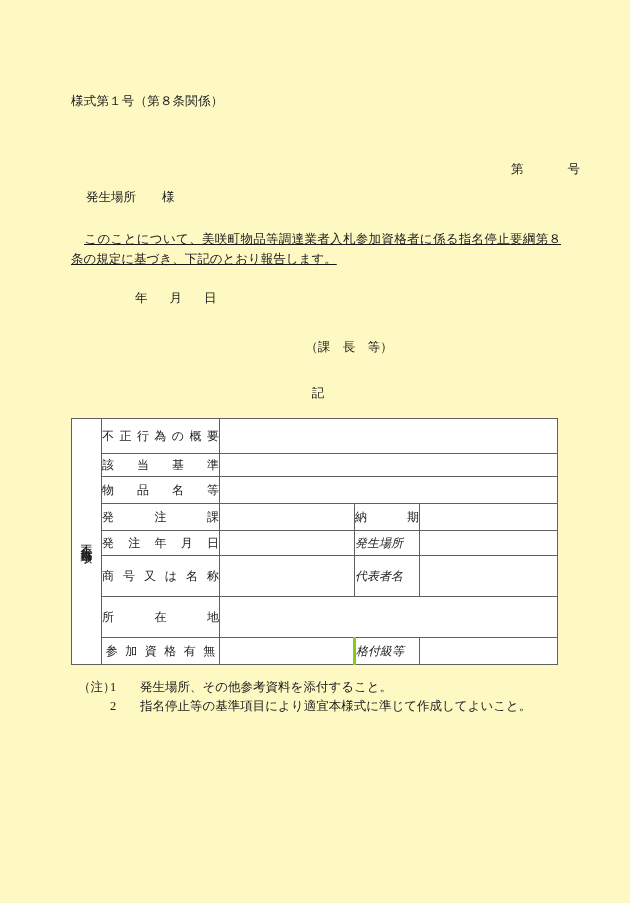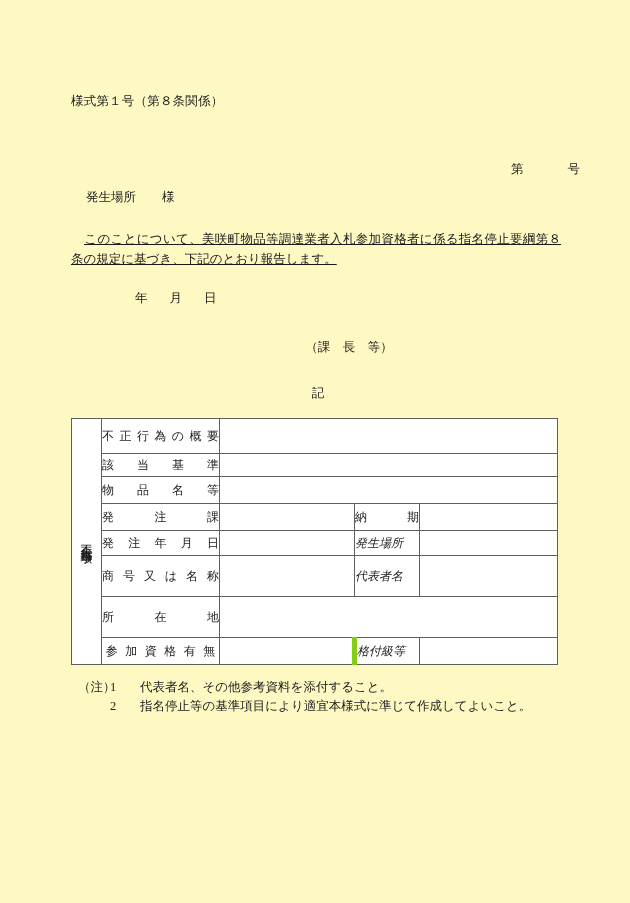--- a/index.html
+++ b/index.html
@@ -293,26 +293,26 @@
           <span class="spread tight">
               <span>参</span>
               <span>加</span>
               <span>資</span>
               <span>格</span>
               <span>有</span>
               <span>無</span>
             </span>
         </td>
         <td class="val" style="border-right:none"></td>
-        <td class="lbl" style="border-left:5px solid #84cc16">
+        <td class="lbl" style="border-left:3px solid #84cc16">
           <span class="nospread">格付級等</span>
         </td>
         <td class="val"></td>
       </tr>
     </tbody>
   </table>
 
   <div class="notes">
-    <span class="note-row"><span class="note-lead">（注）</span><span class="note-num">1</span><span>代表者名、その他参考資料を添付すること。</span></span>
+    <span class="note-row"><span class="note-lead">（注）</span><span class="note-num">1</span><span>発生場所、その他参考資料を添付すること。</span></span>
     <span class="note-row"><span class="note-num pad">2</span><span>指名停止等の基準項目により適宜本様式に準じて作成してよいこと。</span></span>
   </div>
 
 </div>
 
 </body></html>

